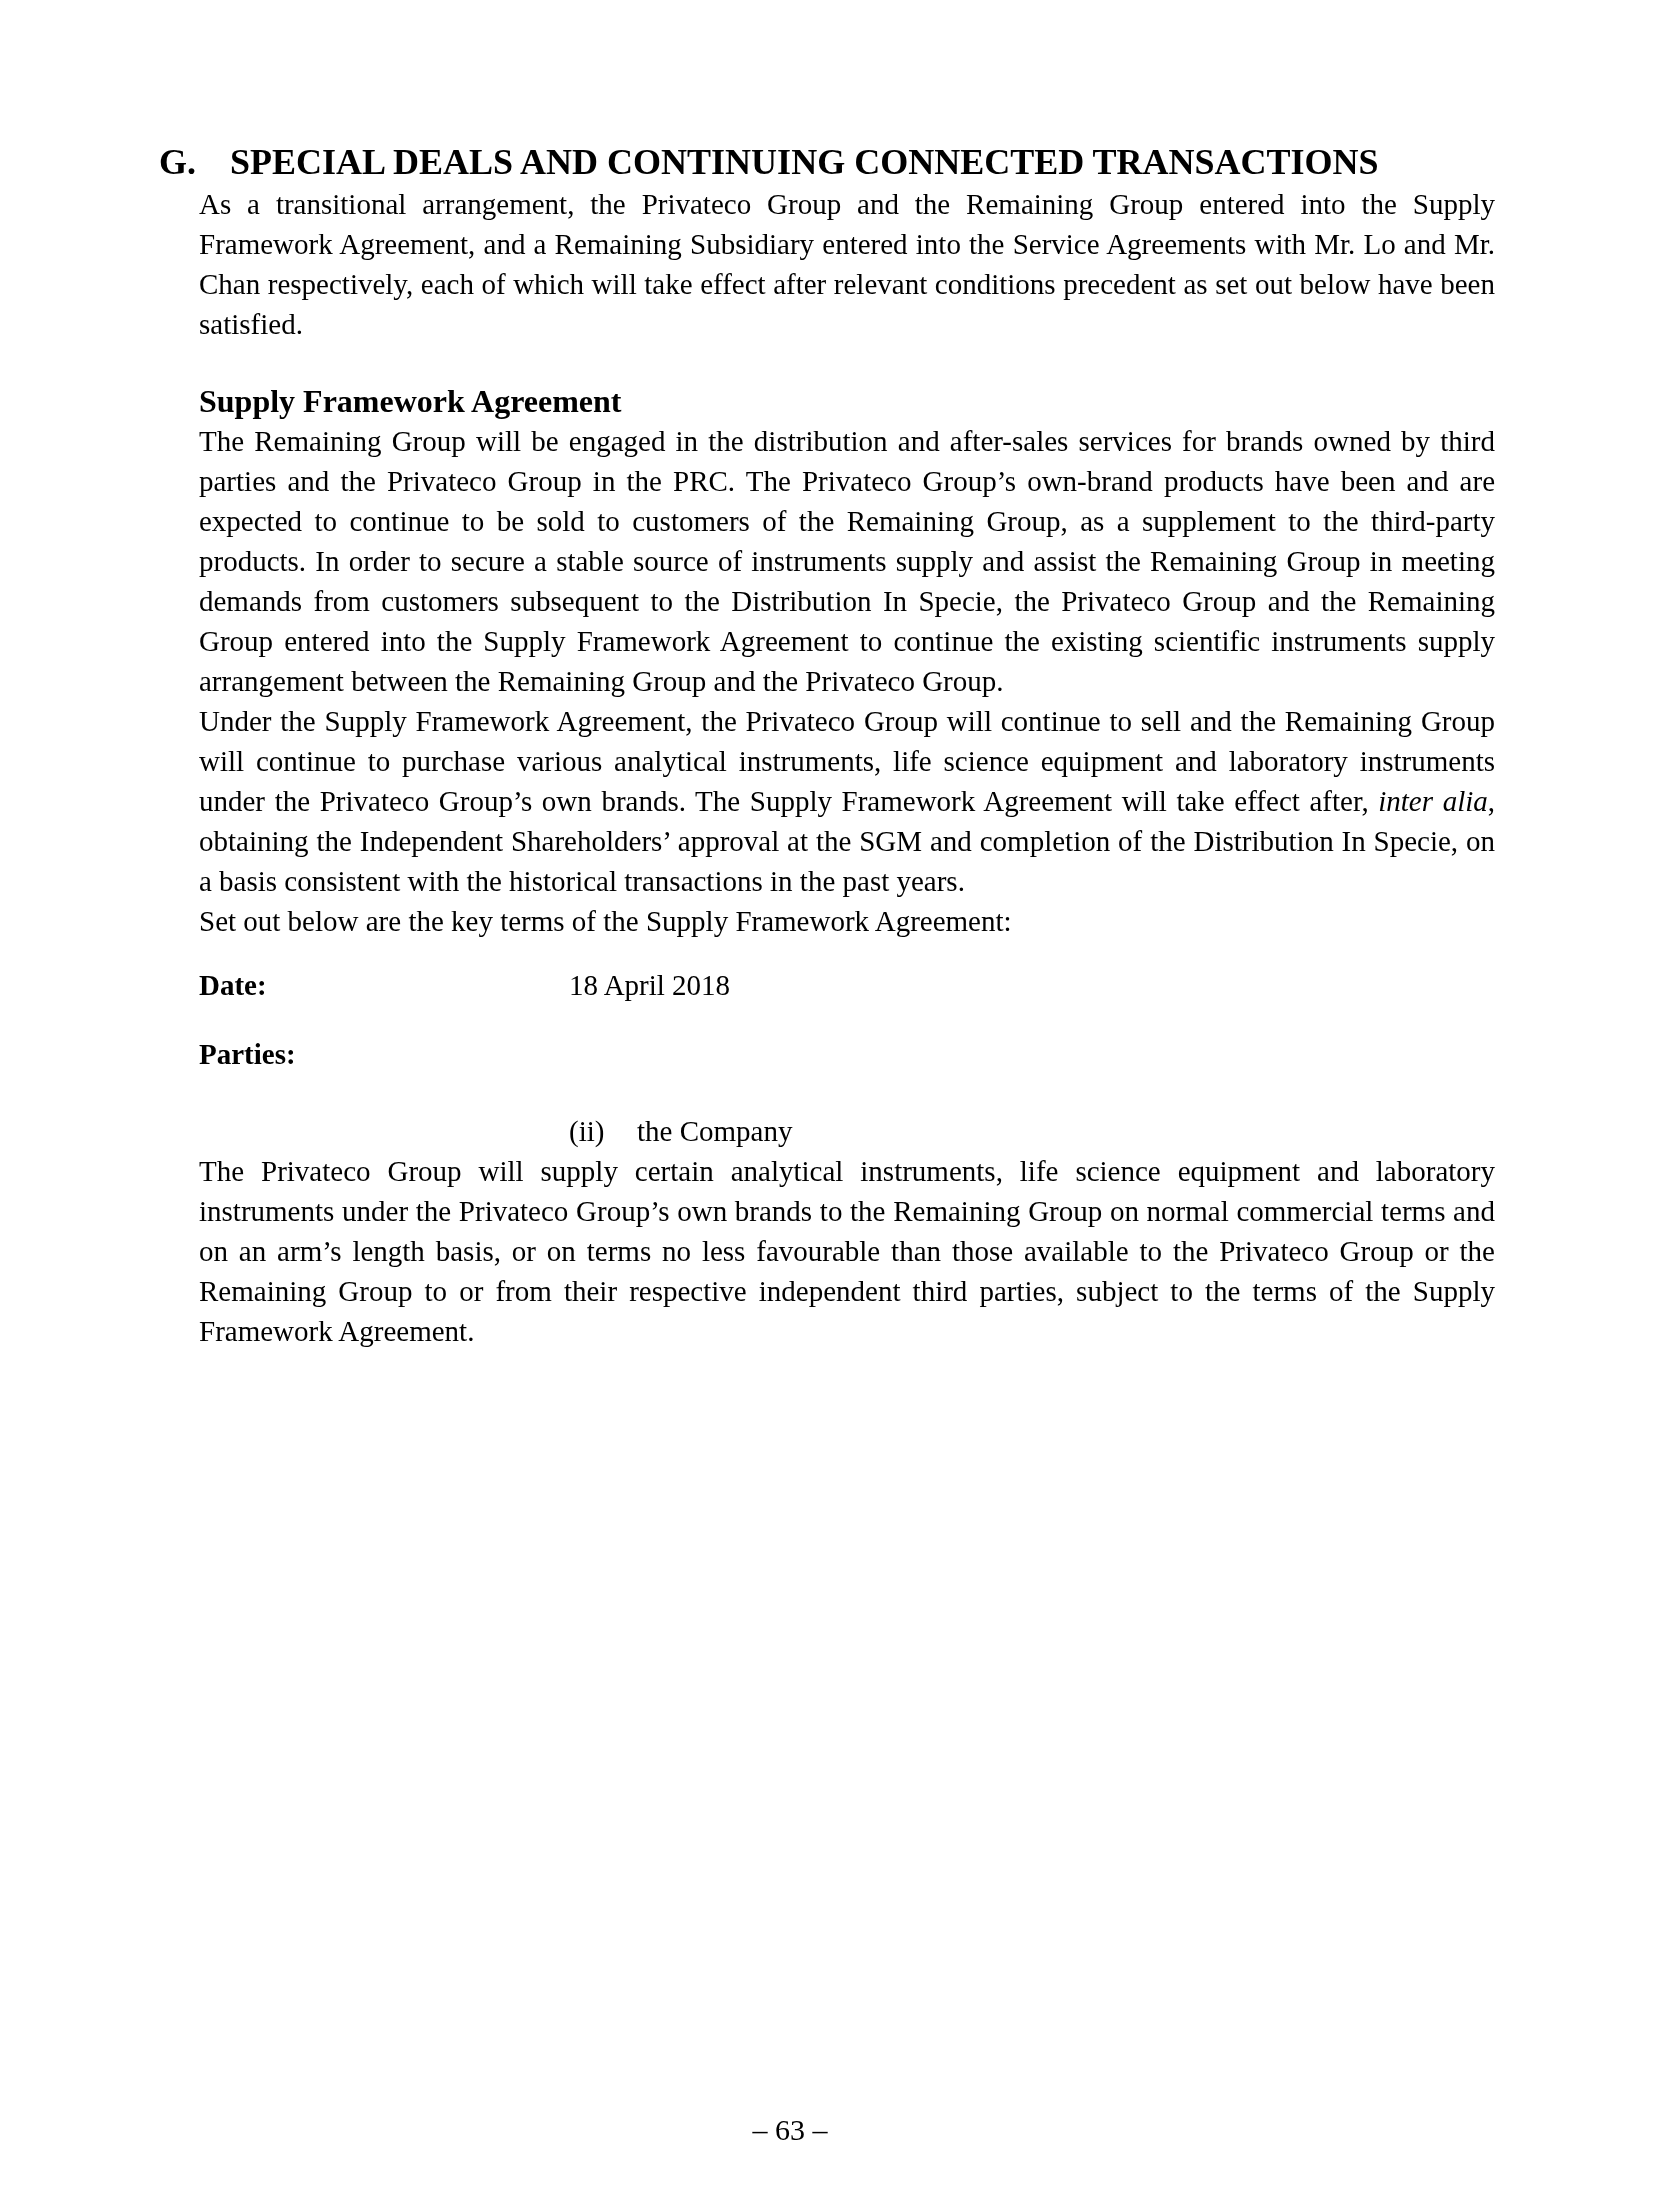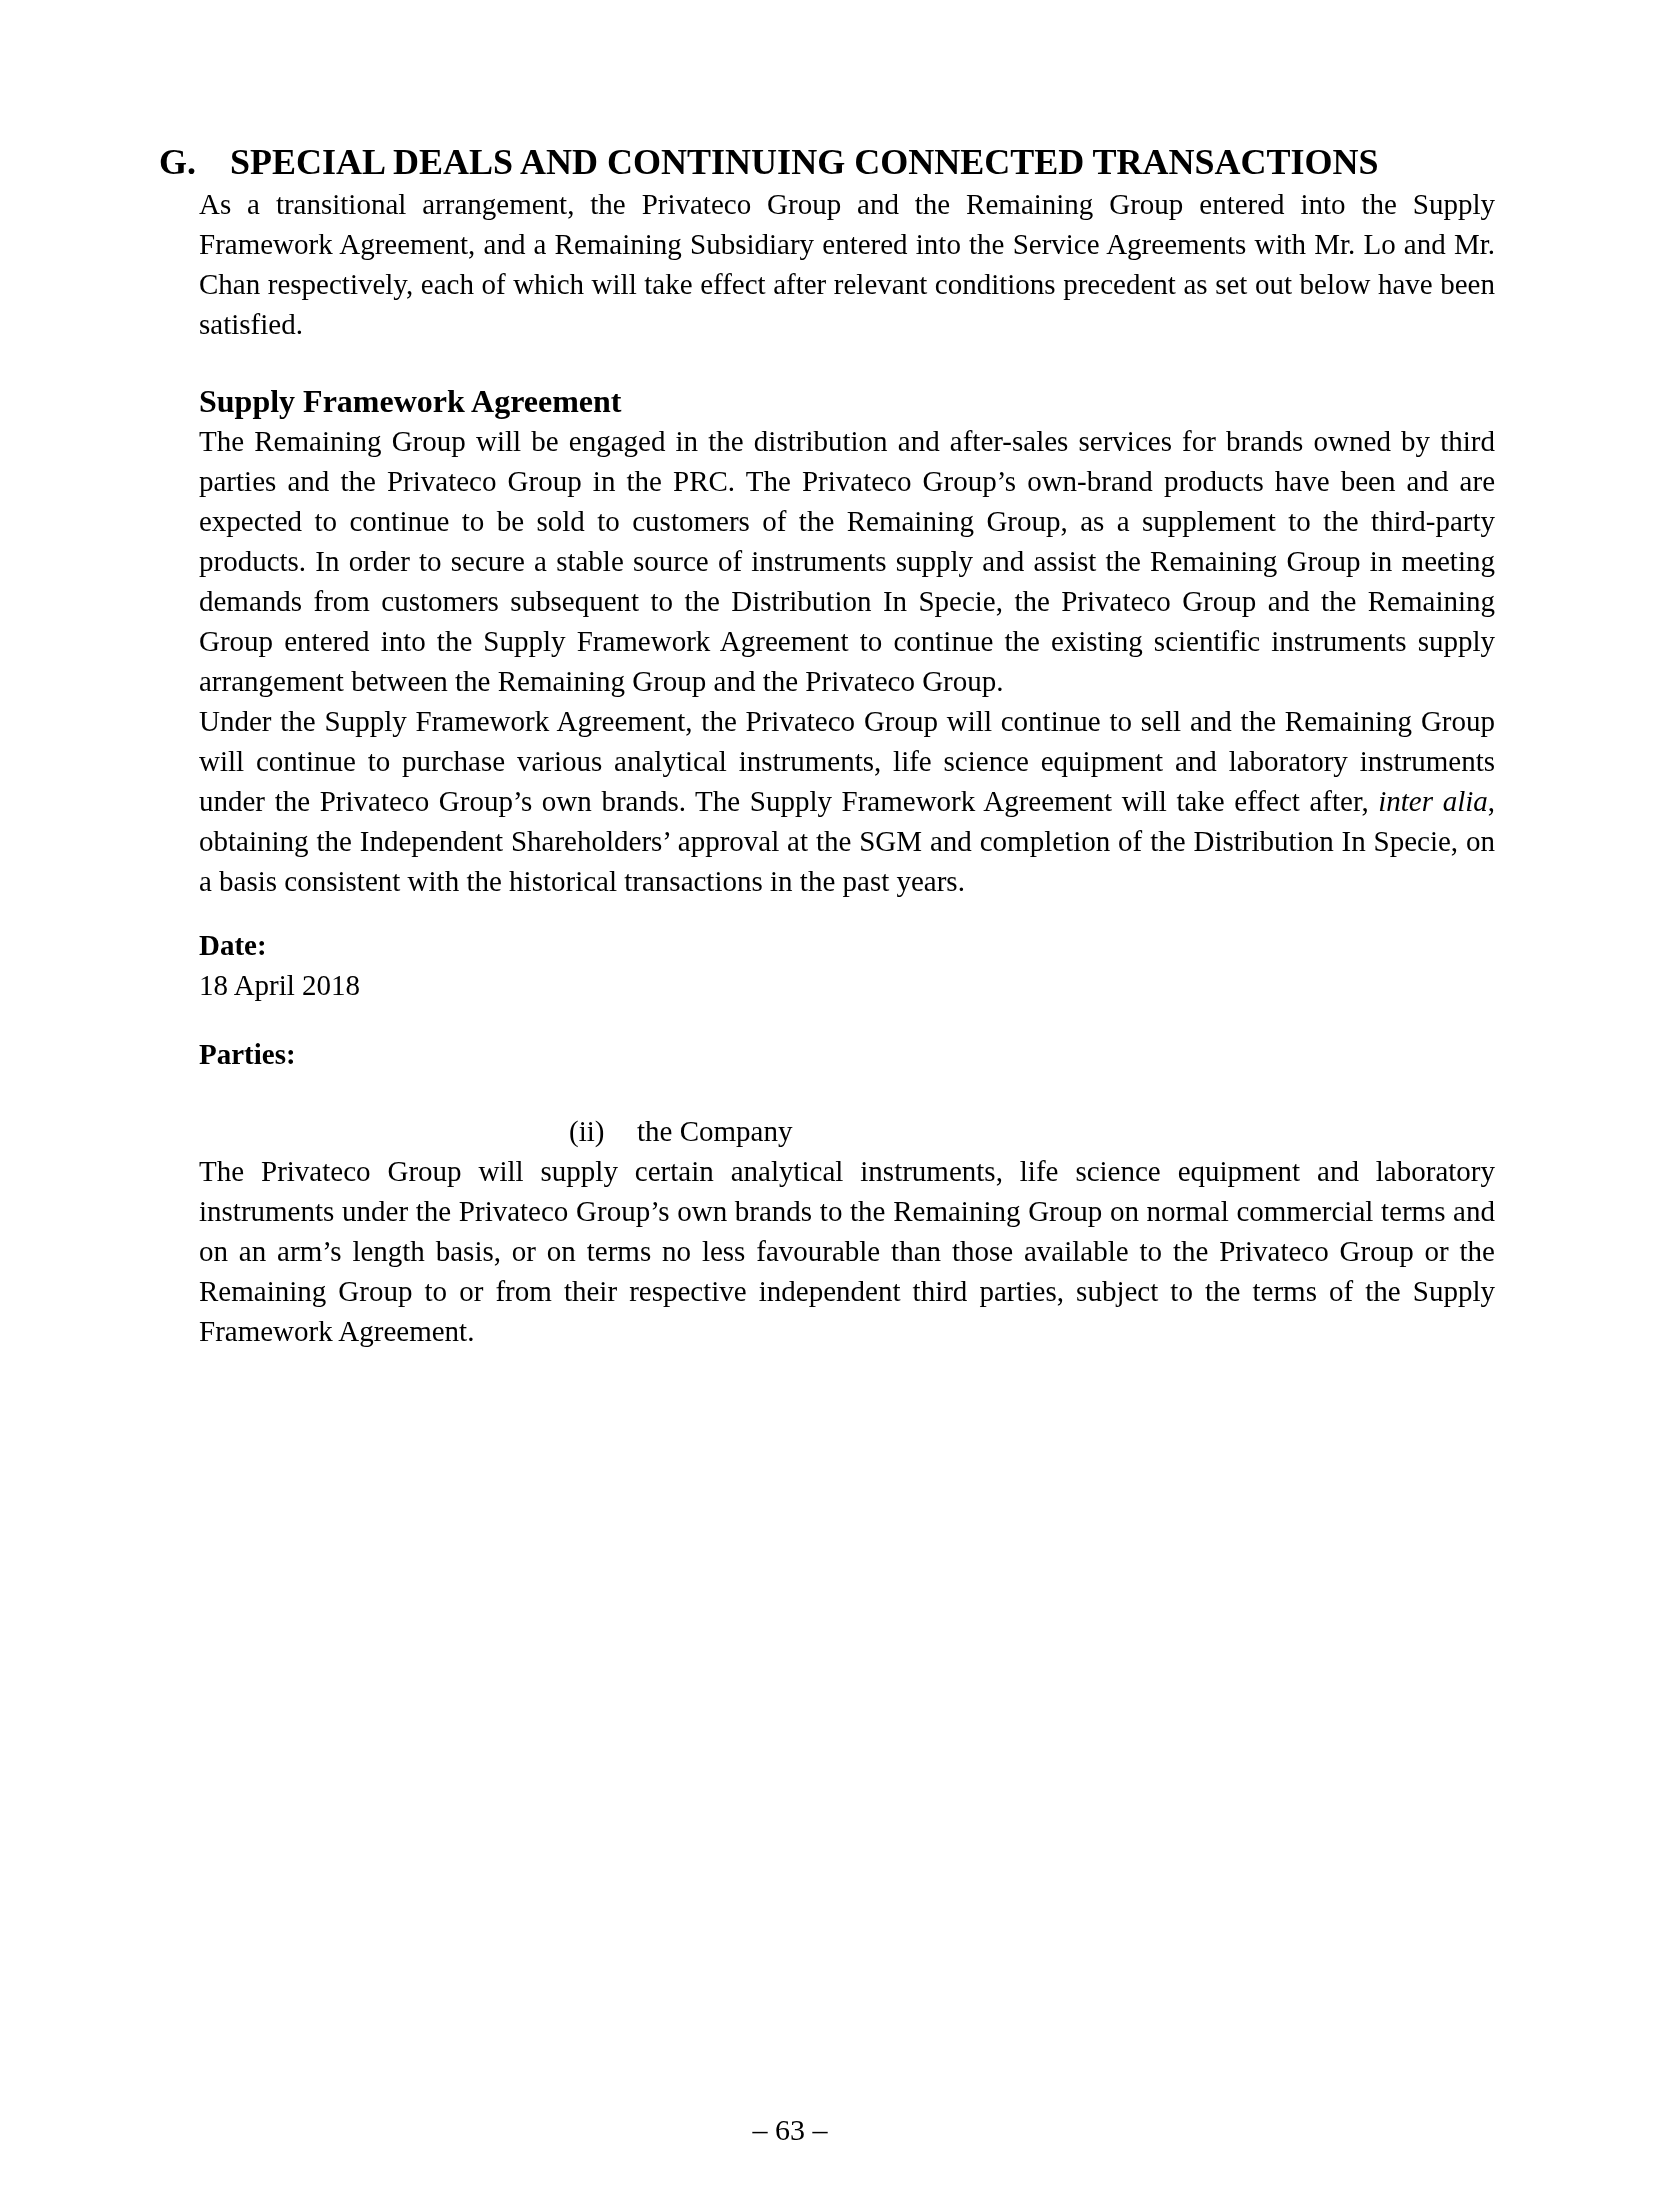--- a/index.html
+++ b/index.html
@@ -40,21 +40,21 @@
   }
   .sfa-p1     { margin-top: 37px; }
   .sfa-p2     { margin-top: 51px; }
   .key-intro  { margin-top: 51px; text-align: left; }
   .sfa-p2 em  { }
   .term-row {
     display: flex;
     font-size: 29px;
     line-height: 40px;
   }
-  .term-row.date    { margin-top: 24px; flex-direction: column; }
+  .term-row.date    { margin-top: 24px; }
   .term-row.parties { margin-top: 29px; }
   .term-row.party2  { margin-top: 37px; }
   .term-label {
     flex: 0 0 auto;
     width: 370px;
     font-weight: bold;
   }
   .term-value { flex: 1 1 auto; }
   .marker { display: inline-block; width: 68px; }
   h2.subject   { margin-top: 41px; }
@@ -82,20 +82,21 @@
   <div class="body-col">
 
     <p class="para intro">As a transitional arrangement, the Privateco Group and the Remaining Group entered into the Supply Framework Agreement, and a Remaining Subsidiary entered into the Service Agreements with Mr. Lo and Mr. Chan respectively, each of which will take effect after relevant conditions precedent as set out below have been satisfied.</p>
 
     <h2 class="sub">Supply Framework Agreement</h2>
 
     <p class="para sfa-p1">The Remaining Group will be engaged in the distribution and after-sales services for brands owned by third parties and the Privateco Group in the PRC. The Privateco Group’s own-brand products have been and are expected to continue to be sold to customers of the Remaining Group, as a supplement to the third-party products. In order to secure a stable source of instruments supply and assist the Remaining Group in meeting demands from customers subsequent to the Distribution In Specie, the Privateco Group and the Remaining Group entered into the Supply Framework Agreement to continue the existing scientific instruments supply arrangement between the Remaining Group and the Privateco Group.</p>
 
     <p class="para sfa-p2"><span>Under the Supply Framework Agreement, the Privateco Group will continue to sell and the Remaining Group will continue to purchase various analytical instruments, life science equipment and laboratory instruments under the Privateco Group’s own brands. The Supply Framework Agreement will take effect after, </span><em>inter alia</em><span>, obtaining the Independent Shareholders’ approval at the SGM and completion of the Distribution In Specie, on a basis consistent with the historical transactions in the past years.</span></p>
 
+    <p class="para key-intro">Set out below are the key terms of the Supply Framework Agreement:</p>
 
     <div class="term-row date">
       <div class="term-label">Date:</div>
       <div class="term-value">18 April 2018</div>
     </div>
 
     <div class="term-row parties">
       <div class="term-label">Parties:</div>
     </div>
 

